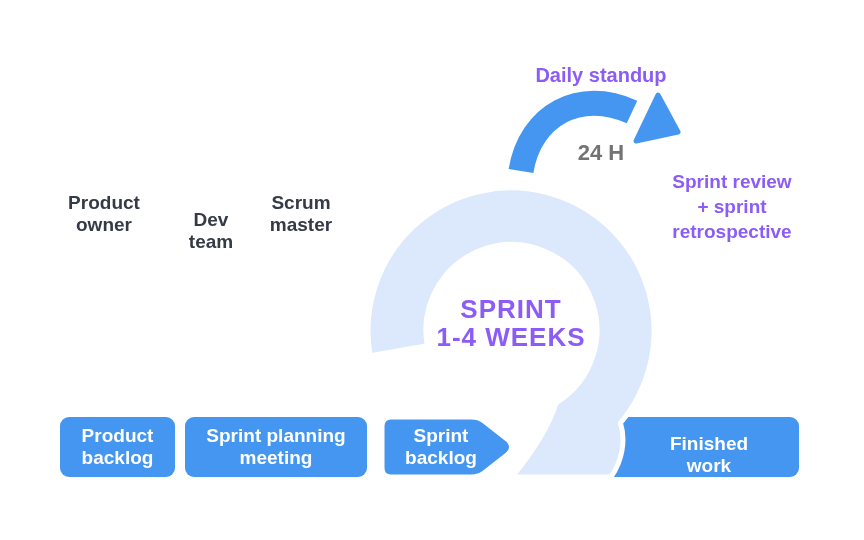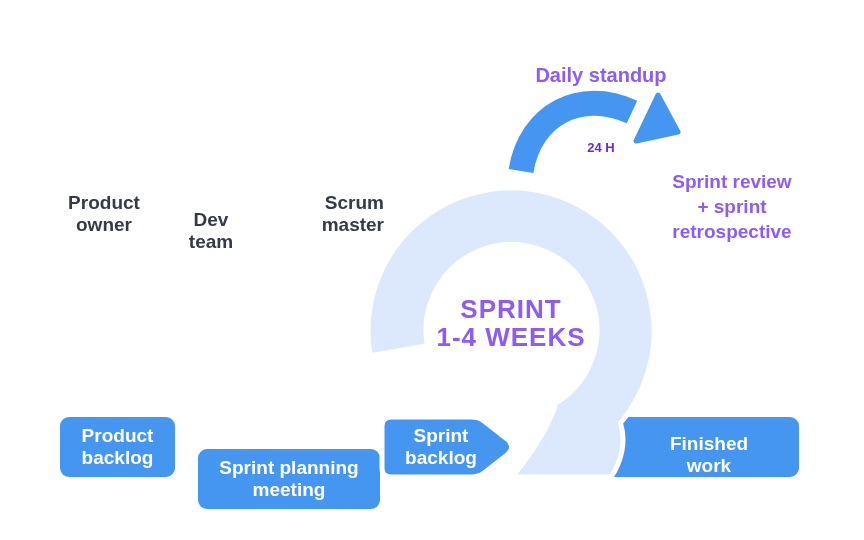--- a/index.html
+++ b/index.html
@@ -2,33 +2,33 @@
 <html><head>
 <meta charset="utf-8">
 <style>
   html,body{margin:0;padding:0;background:#ffffff;}
   .canvas{
     position:relative;width:864px;height:540px;background:#ffffff;overflow:hidden;
     font-family:"Liberation Sans",sans-serif;font-weight:bold;
   }
   .txt{position:absolute;text-align:center;white-space:pre-line;color:#8b5cf6;z-index:3;}
   .txt-daily{left:451px;top:63px;width:300px;font-size:20px;line-height:24px;}
-  .txt-duration{left:521px;top:140px;width:160px;font-size:13px;color:#6d28d9;}
+  .txt-duration{left:521px;top:140px;width:160px;font-size:22px;color:#737373;}
   .txt-review{left:639px;top:169px;width:186px;font-size:19px;line-height:25px;}
   .txt-center{left:411px;top:295px;width:200px;font-size:26px;line-height:28px;letter-spacing:1px;}
   .role{position:absolute;top:192px;width:130px;text-align:center;white-space:pre-line;
         color:#343B47;font-size:19px;line-height:22px;z-index:3;}
-  .role-1{left:39px;} .role-2{left:146px;margin-top:17px;} .role-3{left:254px;text-align:right;}
+  .role-1{left:39px;} .role-2{left:146px;margin-top:17px;} .role-3{left:236px;}
   .stage{
     position:absolute;top:417px;height:60px;background:#4496F0;border-radius:9px;
     color:#ffffff;font-size:19px;line-height:22px;display:flex;align-items:center;
     justify-content:center;text-align:center;white-space:pre-line;z-index:1;box-sizing:border-box;
   }
   .stage-1{left:60px;width:115px;}
-  .stage-2{left:198px;width:182px;margin-top:32px;}
+  .stage-2{left:185px;width:182px;}
   .stage-4{left:555px;width:244px;padding-left:64px;align-items:flex-end;}
   .stage-3-label{
     position:absolute;left:386px;top:417px;width:110px;height:60px;display:flex;
     align-items:center;justify-content:center;text-align:center;white-space:pre-line;
     color:#ffffff;font-size:19px;line-height:22px;z-index:3;
   }
   .shapes{position:absolute;left:0;top:0;z-index:2;pointer-events:none;}
 </style>
 </head>
 <body>

